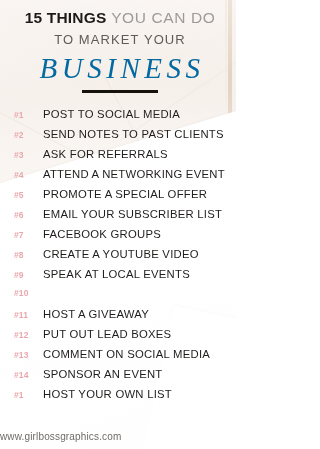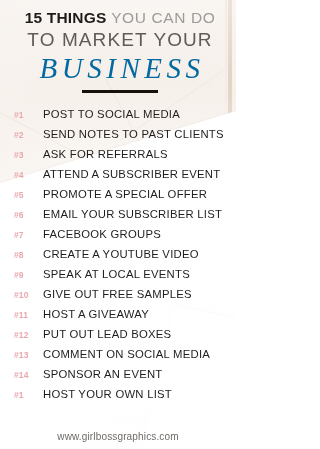--- a/index.html
+++ b/index.html
@@ -114,21 +114,21 @@
     letter-spacing: 0.6px;
     color: #9d9b99;
     white-space: nowrap;
   }
   .hl-strong {
     font-weight: 700;
     color: #1d1b1a;
     letter-spacing: 0.2px;
   }
   .hl-line2 {
-    font-size: 19px;
+    font-size: 13px;
     line-height: 23px;
     letter-spacing: 1.1px;
     color: #5e5b58;
     font-weight: 300;
     white-space: nowrap;
     margin-top: 1px;
   }
   .hl-line3 {
     font-family: "Liberation Serif", serif;
     font-style: italic;
@@ -180,21 +180,20 @@
     white-space: nowrap;
     margin-left: 12px;
   }
 
   
   .footer {
     position: absolute;
     left: 0;
     top: 431px;
     width: 236px;
-    text-align: center;
     font-size: 10px;
     letter-spacing: 0.15px;
     color: #6e6b68;
   }
 </style>
 </head>
 <body>
 
 <div class="pin">
 
@@ -226,21 +225,21 @@
       <div class="list-item">
           <span class="num">#2</span>
           <span class="label">SEND NOTES TO PAST CLIENTS</span>
         </div>
       <div class="list-item">
           <span class="num">#3</span>
           <span class="label">ASK FOR REFERRALS</span>
         </div>
       <div class="list-item">
           <span class="num">#4</span>
-          <span class="label">ATTEND A SUBSCRIBER EVENT</span>
+          <span class="label">ATTEND A NETWORKING EVENT</span>
         </div>
       <div class="list-item">
           <span class="num">#5</span>
           <span class="label">PROMOTE A SPECIAL OFFER</span>
         </div>
       <div class="list-item">
           <span class="num">#6</span>
           <span class="label">EMAIL YOUR SUBSCRIBER LIST</span>
         </div>
       <div class="list-item">
@@ -250,21 +249,20 @@
       <div class="list-item">
           <span class="num">#8</span>
           <span class="label">CREATE A YOUTUBE VIDEO</span>
         </div>
       <div class="list-item">
           <span class="num">#9</span>
           <span class="label">SPEAK AT LOCAL EVENTS</span>
         </div>
       <div class="list-item">
           <span class="num">#10</span>
-          <span class="label">GIVE OUT FREE SAMPLES</span>
         </div>
       <div class="list-item">
           <span class="num">#11</span>
           <span class="label">HOST A GIVEAWAY</span>
         </div>
       <div class="list-item">
           <span class="num">#12</span>
           <span class="label">PUT OUT LEAD BOXES</span>
         </div>
       <div class="list-item">

